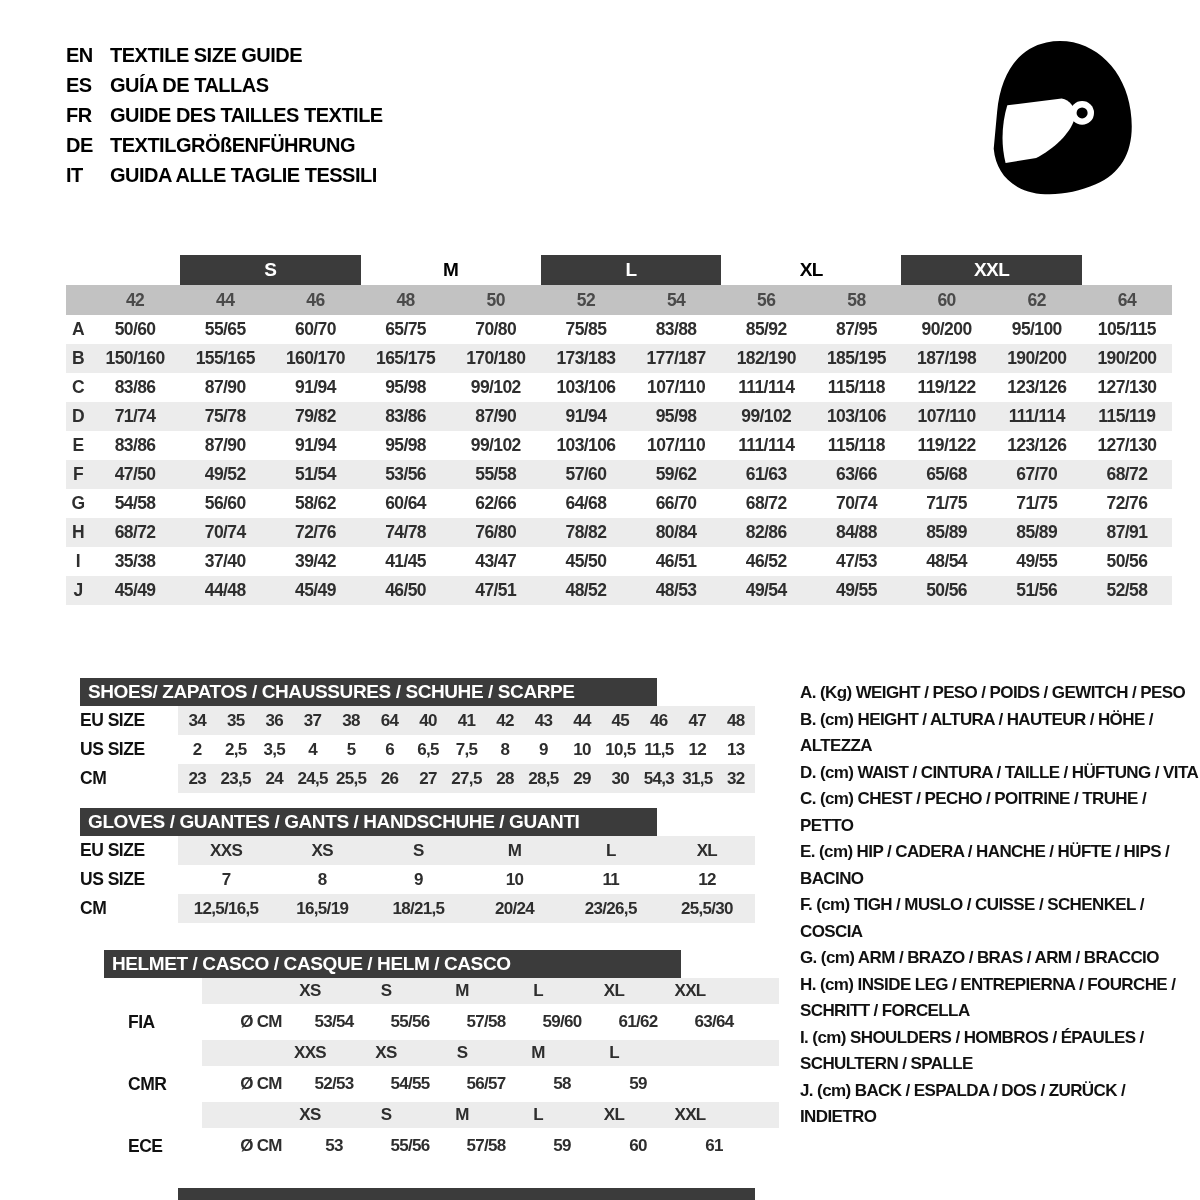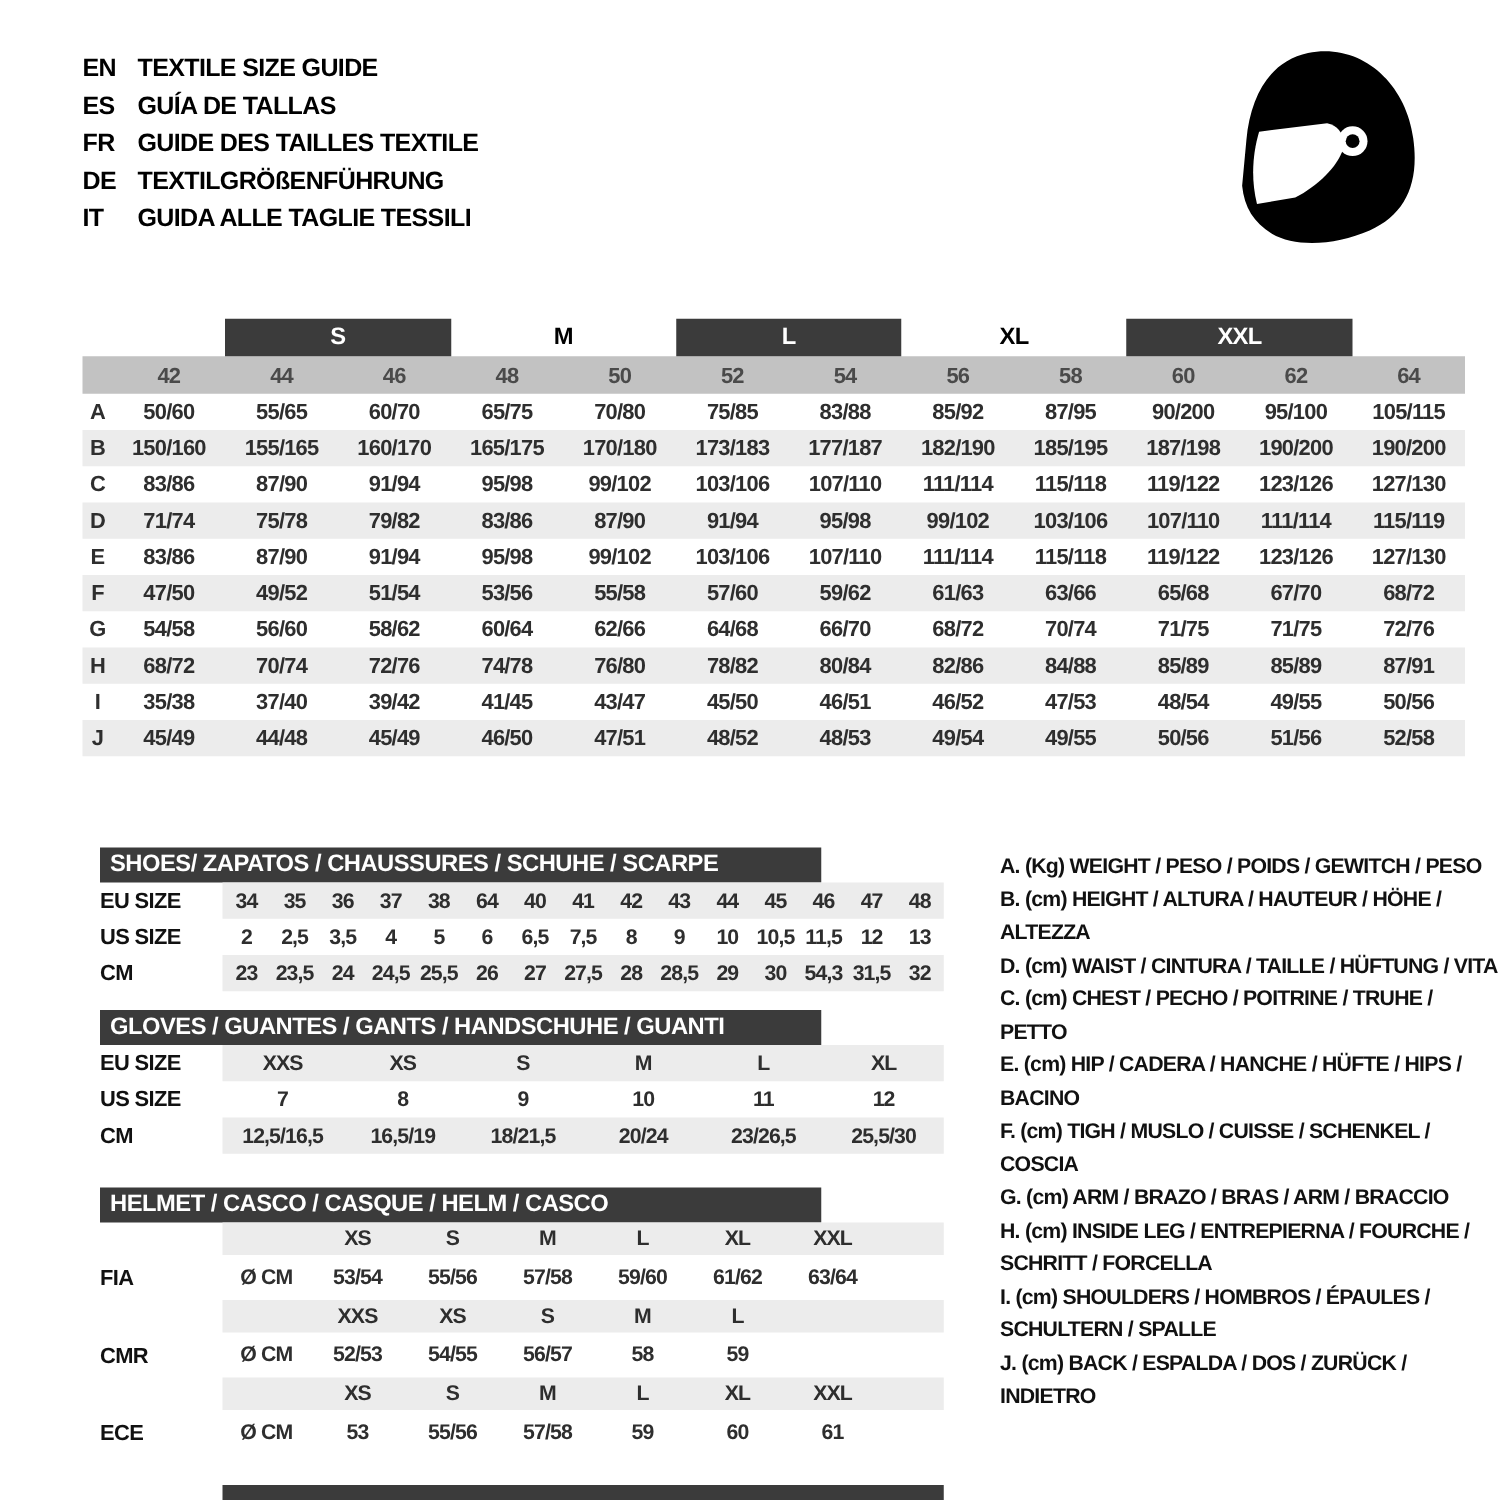--- a/index.html
+++ b/index.html
@@ -37,35 +37,35 @@
   .grp-3{grid-column:9/11;} .grp-4{grid-column:11/13;}
   #numband{height:30px;background:var(--band);}
   .mt-row{height:29px;}
   .mt-row.stripe{background:var(--stripe);}
   .mt-cell{text-align:center;font-size:17.5px;letter-spacing:-0.6px;color:var(--ink);}
   .mt-cell.lbl{color:var(--ink);}
   .num{color:#4a4a4a;}
 
   
   .section{left:0;width:780px;}
-  #shoes{top:678px;} #gloves{top:808px;} #helmet{top:950px;}
+  #shoes{top:678px;} #gloves{top:808px;} #helmet{top:950px;padding-left:24px;}
   .sec-bar{margin-left:80px;width:577px;height:28px;background:var(--dark);
            color:#fff;display:flex;align-items:center;box-sizing:border-box;
            padding-left:8px;font-size:19px;letter-spacing:-0.4px;}
   .sec-row{display:flex;align-items:center;height:29px;}
   .sec-label{box-sizing:border-box;width:178px;padding-left:80px;
              font-size:17.5px;letter-spacing:-0.5px;color:#111;}
   .sec-band{width:577px;height:100%;display:grid;align-items:center;box-sizing:border-box;}
   .sec-row.gray .sec-band{background:var(--stripe);}
   .sec-cell{text-align:center;font-size:17px;letter-spacing:-0.7px;color:var(--ink);}
   #shoes .sec-band{grid-template-columns:repeat(15,1fr);}
   #gloves .sec-band{grid-template-columns:repeat(6,1fr);}
   .helm-row .sec-band{grid-template-columns:70px repeat(6,76px) 1fr;}
   .helm-size{height:26px;}
-  .helm-val{height:36px;}
+  .helm-val{height:36px;margin-left:24px;}
   .helm-size .sec-band{background:var(--stripe);}
 
   
   #cutbar{left:178px;top:1188px;width:577px;height:12px;background:var(--dark);}
 
   
   #legend{left:800px;top:680px;width:400px;}
   .legend-item{font-size:17px;line-height:26.5px;letter-spacing:-0.6px;color:#111;}
 </style>
 </head>

